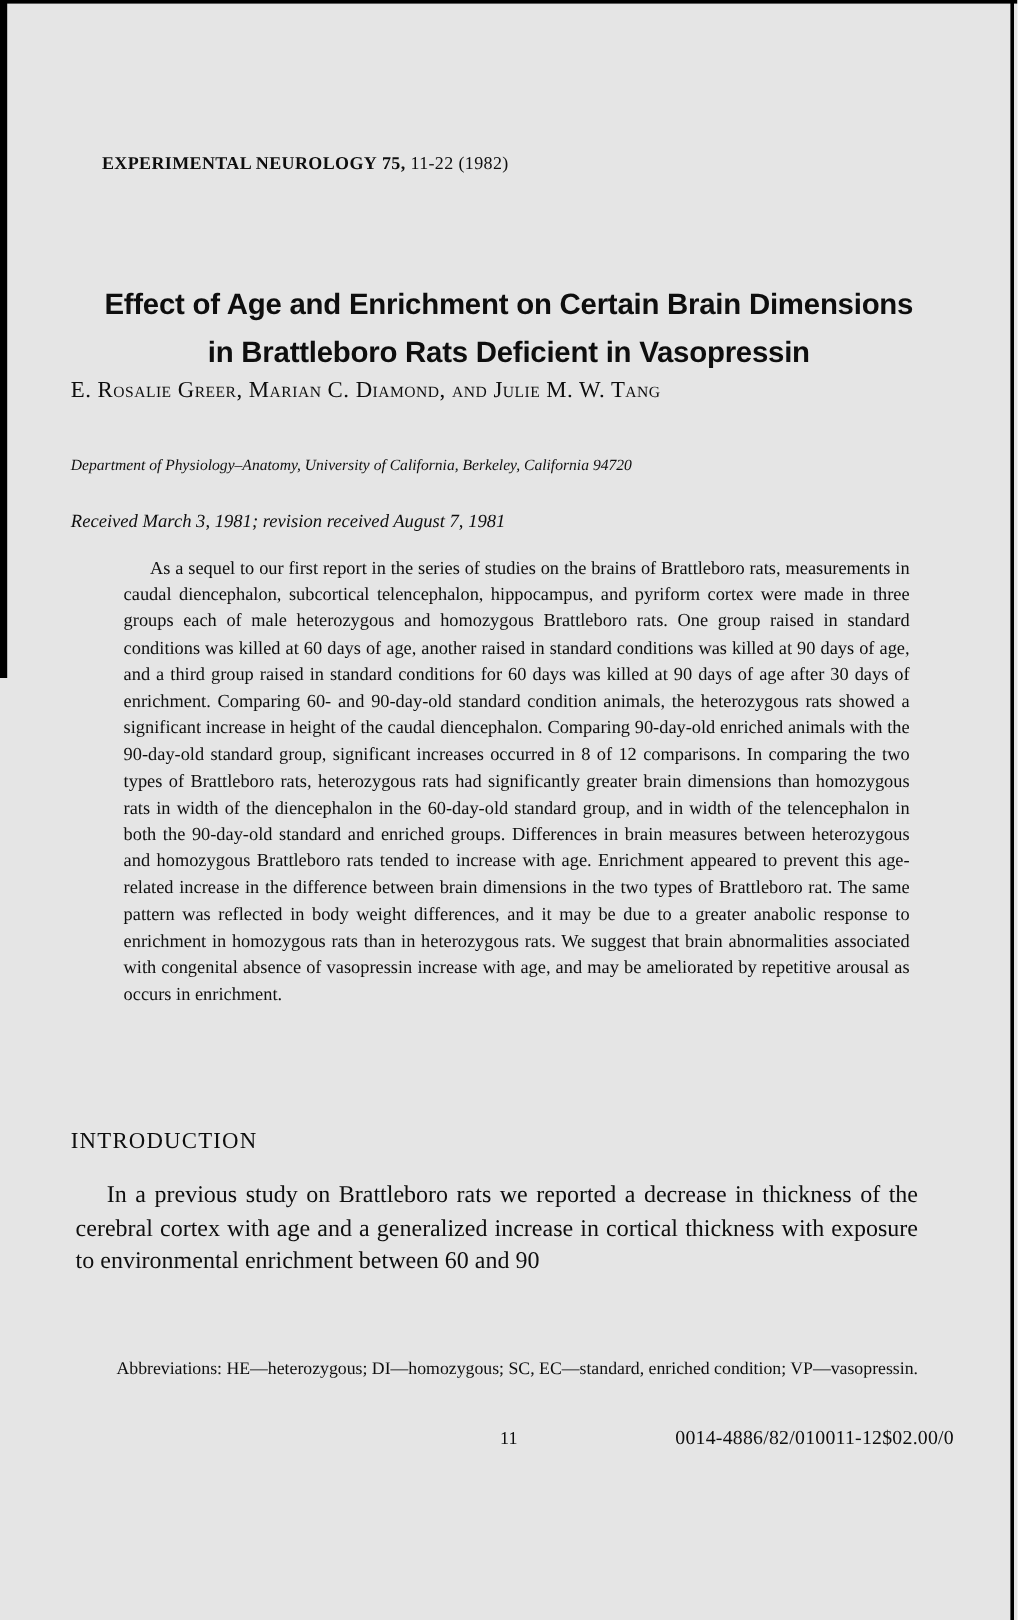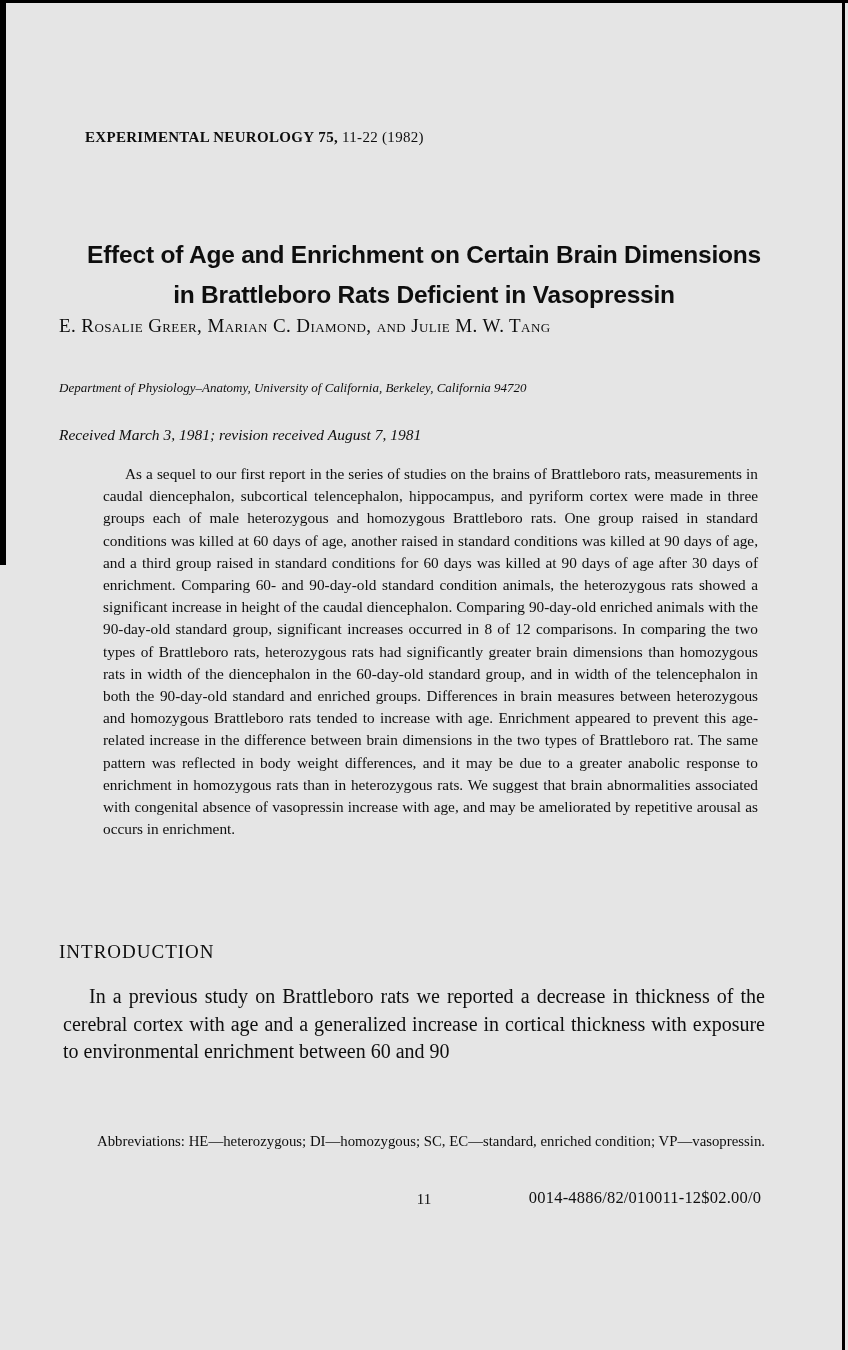--- a/index.html
+++ b/index.html
@@ -71,21 +71,21 @@
     text-align: right; text-indent: 24px; margin-top: 45px;
   }
 
   .page-number {
     position: absolute; top: 1191px; left: 59px; width: 730px;
     text-align: center; font-size: 15px;
   }
 
   .imprint {
     position: absolute; top: 1188px; left: 495px; width: 300px;
-    text-align: center;
+    text-align: right;
   }
   .imprint .fee-code { font-size: 16.5px; margin-bottom: 3px; letter-spacing: 0.2px; }
   .imprint .small-line { font-size: 12.8px; font-weight: bold; line-height: 17px; }
 </style>
 </head>
 <body>
 
 <div class="page">
 
   <div class="edge-top"></div>

